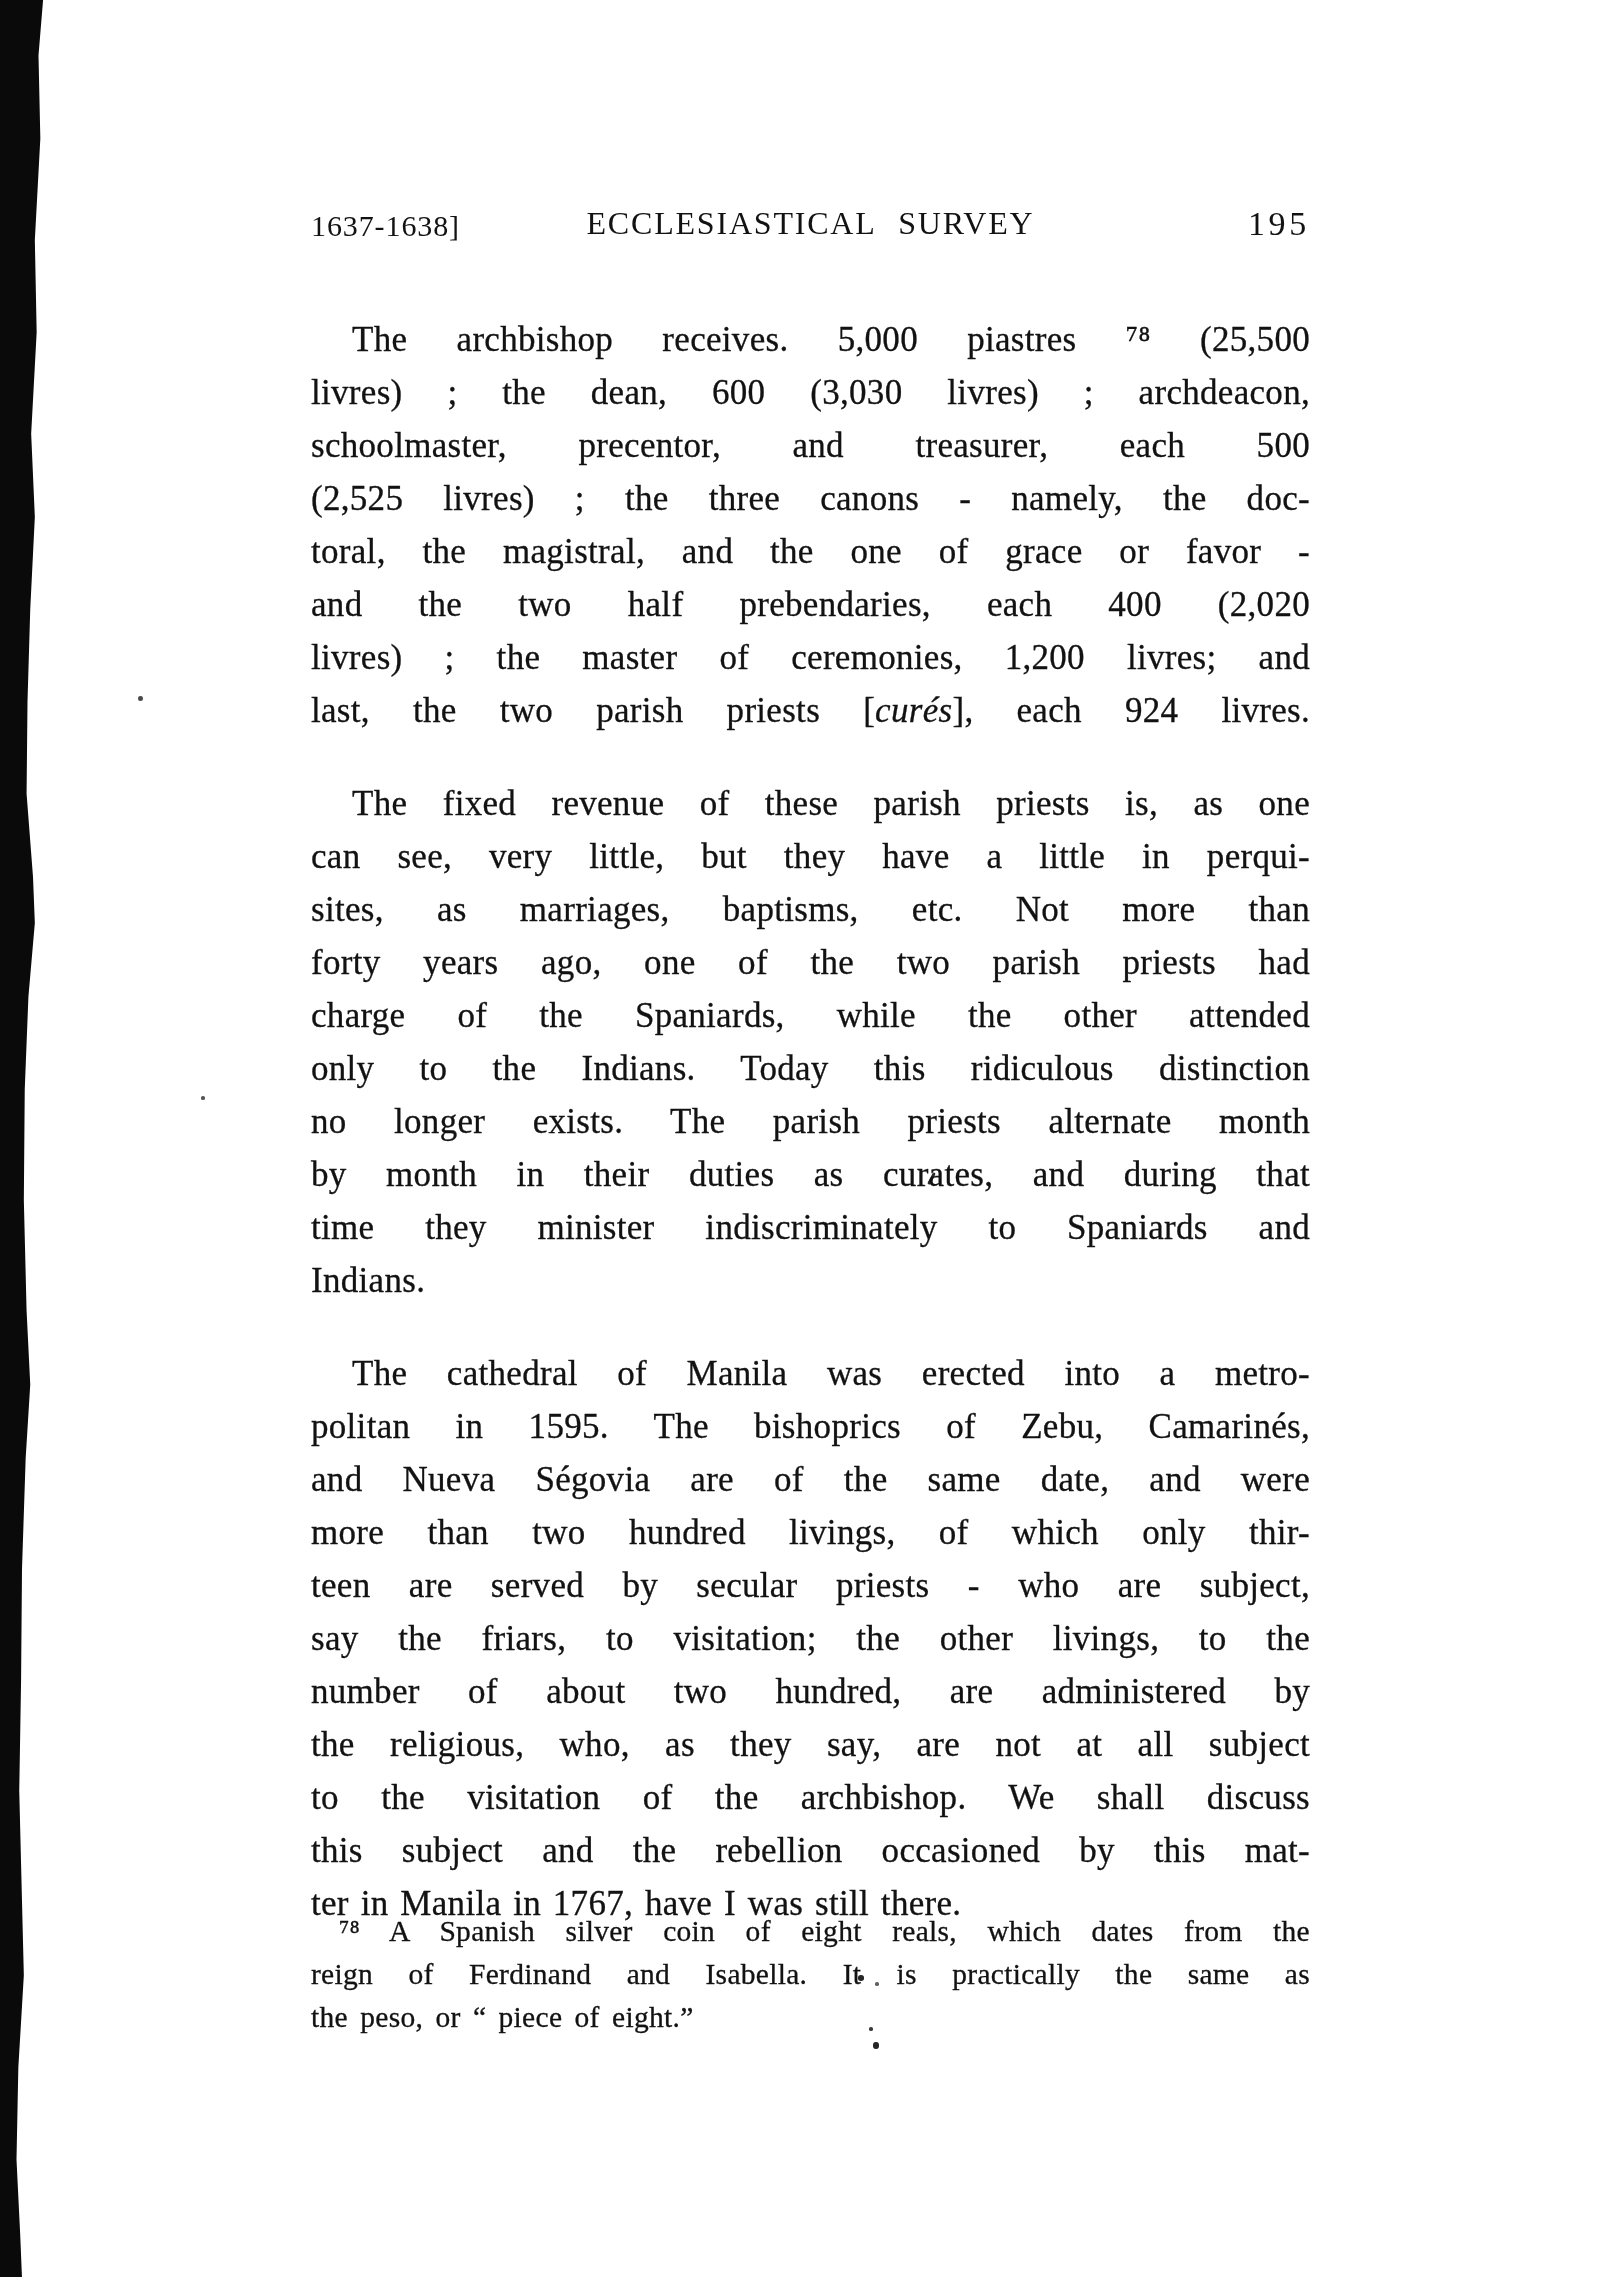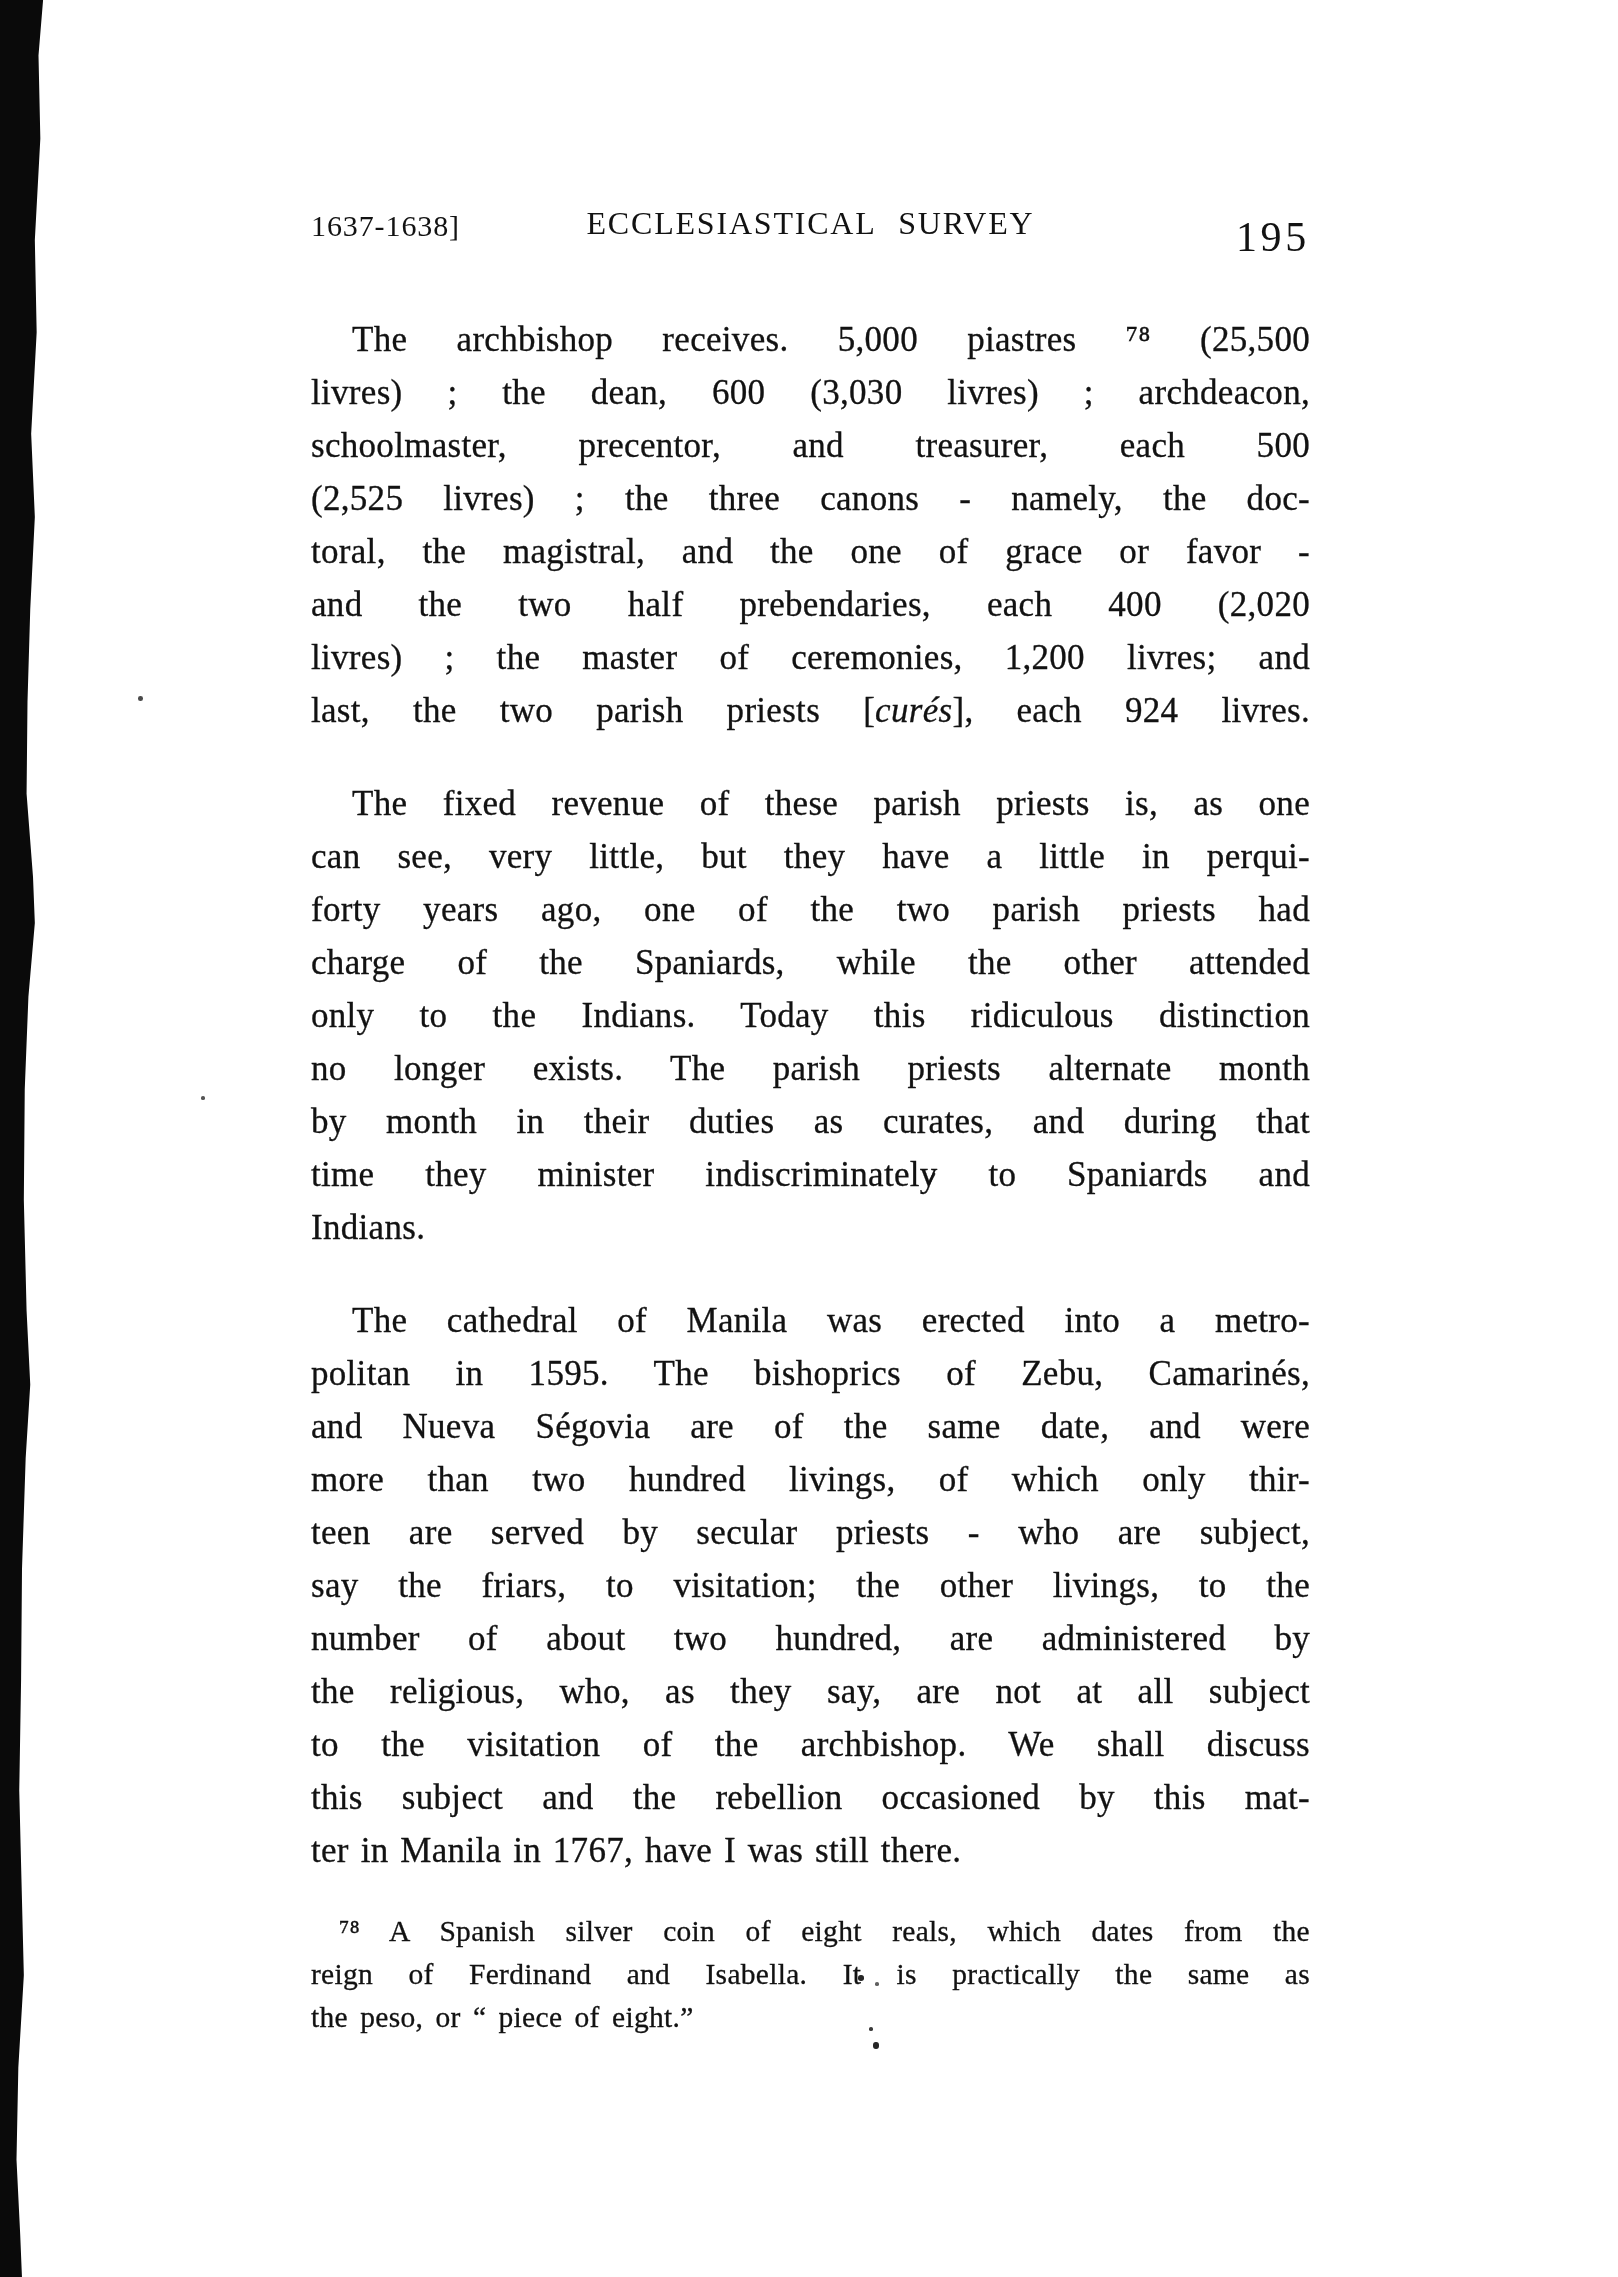--- a/index.html
+++ b/index.html
@@ -28,22 +28,22 @@
     position: absolute; left: 0; top: 3.7px;
     font-size: 30px; letter-spacing: 0.9px;
   }
   .head-center {
     position: absolute; left: 50%; top: 0;
     transform: translateX(-50%);
     font-size: 32px; letter-spacing: 1.8px; word-spacing: 13px;
     white-space: nowrap;
   }
   .head-right {
-    position: absolute; right: 0; top: 8px;
-    font-size: 42px; letter-spacing: 3.7px;
+    position: absolute; right: 0; top: 0;
+    font-size: 34px; letter-spacing: 3.7px;
   }
 
   
   .body-text {
     position: absolute;
     left: 311px; top: 273px;
     width: 999px;
   }
   .footnote-text {
     position: absolute;
@@ -108,20 +108,21 @@
         <div class="line">schoolmaster, precentor, and treasurer, each 500</div>
         <div class="line">(2,525 livres) ; the three canons - namely, the doc-</div>
         <div class="line">toral, the magistral, and the one of grace or favor -</div>
         <div class="line">and the two half prebendaries, each 400 (2,020</div>
         <div class="line">livres) ; the master of ceremonies, 1,200 livres; and</div>
         <div class="line"><span>last, the two parish priests [</span><span class="it">curés</span><span>], each 924 livres.</span></div>
       </div>
       <div>
         <div class="line first">The fixed revenue of these parish priests is, as one</div>
         <div class="line">can see, very little, but they have a little in perqui-</div>
+        <div class="line">sites, as marriages, baptisms, etc.  Not more than</div>
         <div class="line">forty years ago, one of the two parish priests had</div>
         <div class="line">charge of the Spaniards, while the other attended</div>
         <div class="line">only to the Indians.  Today this ridiculous distinction</div>
         <div class="line">no longer exists.  The parish priests alternate month</div>
         <div class="line">by month in their duties as curates, and during that</div>
         <div class="line">time they minister indiscriminately to Spaniards and</div>
         <div class="line last">Indians.</div>
       </div>
       <div>
         <div class="line first">The cathedral of Manila was erected into a metro-</div>

